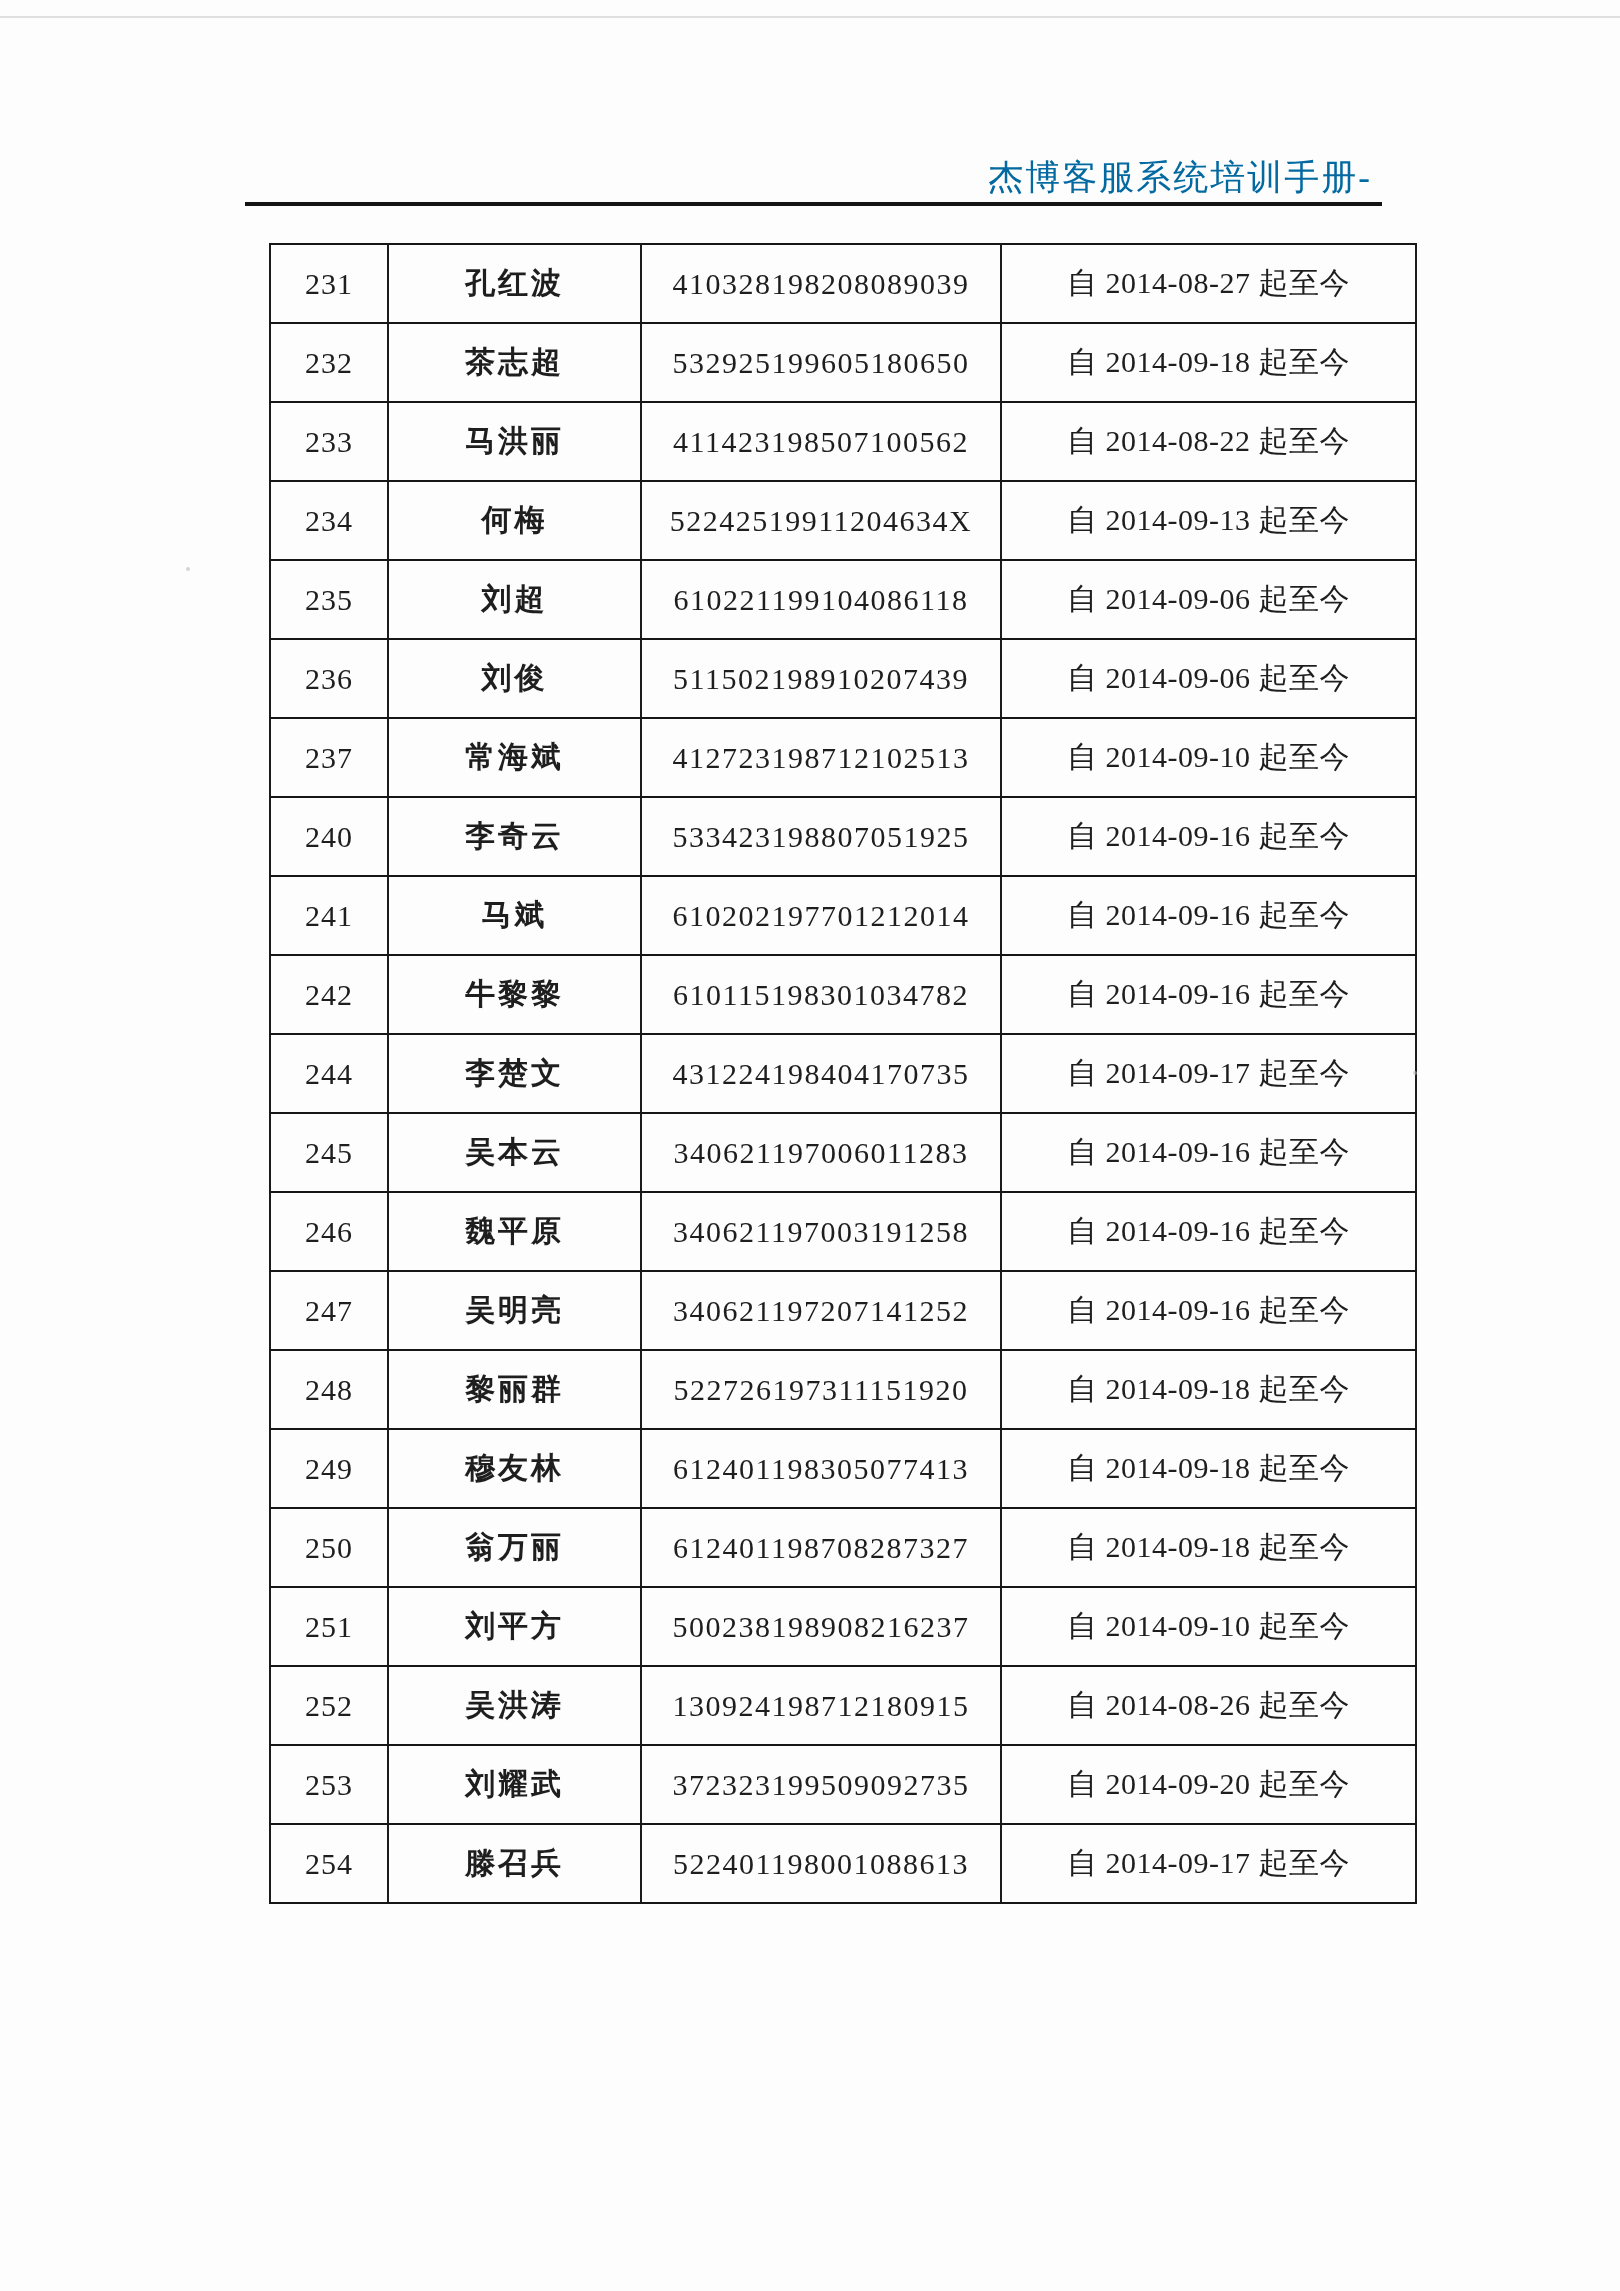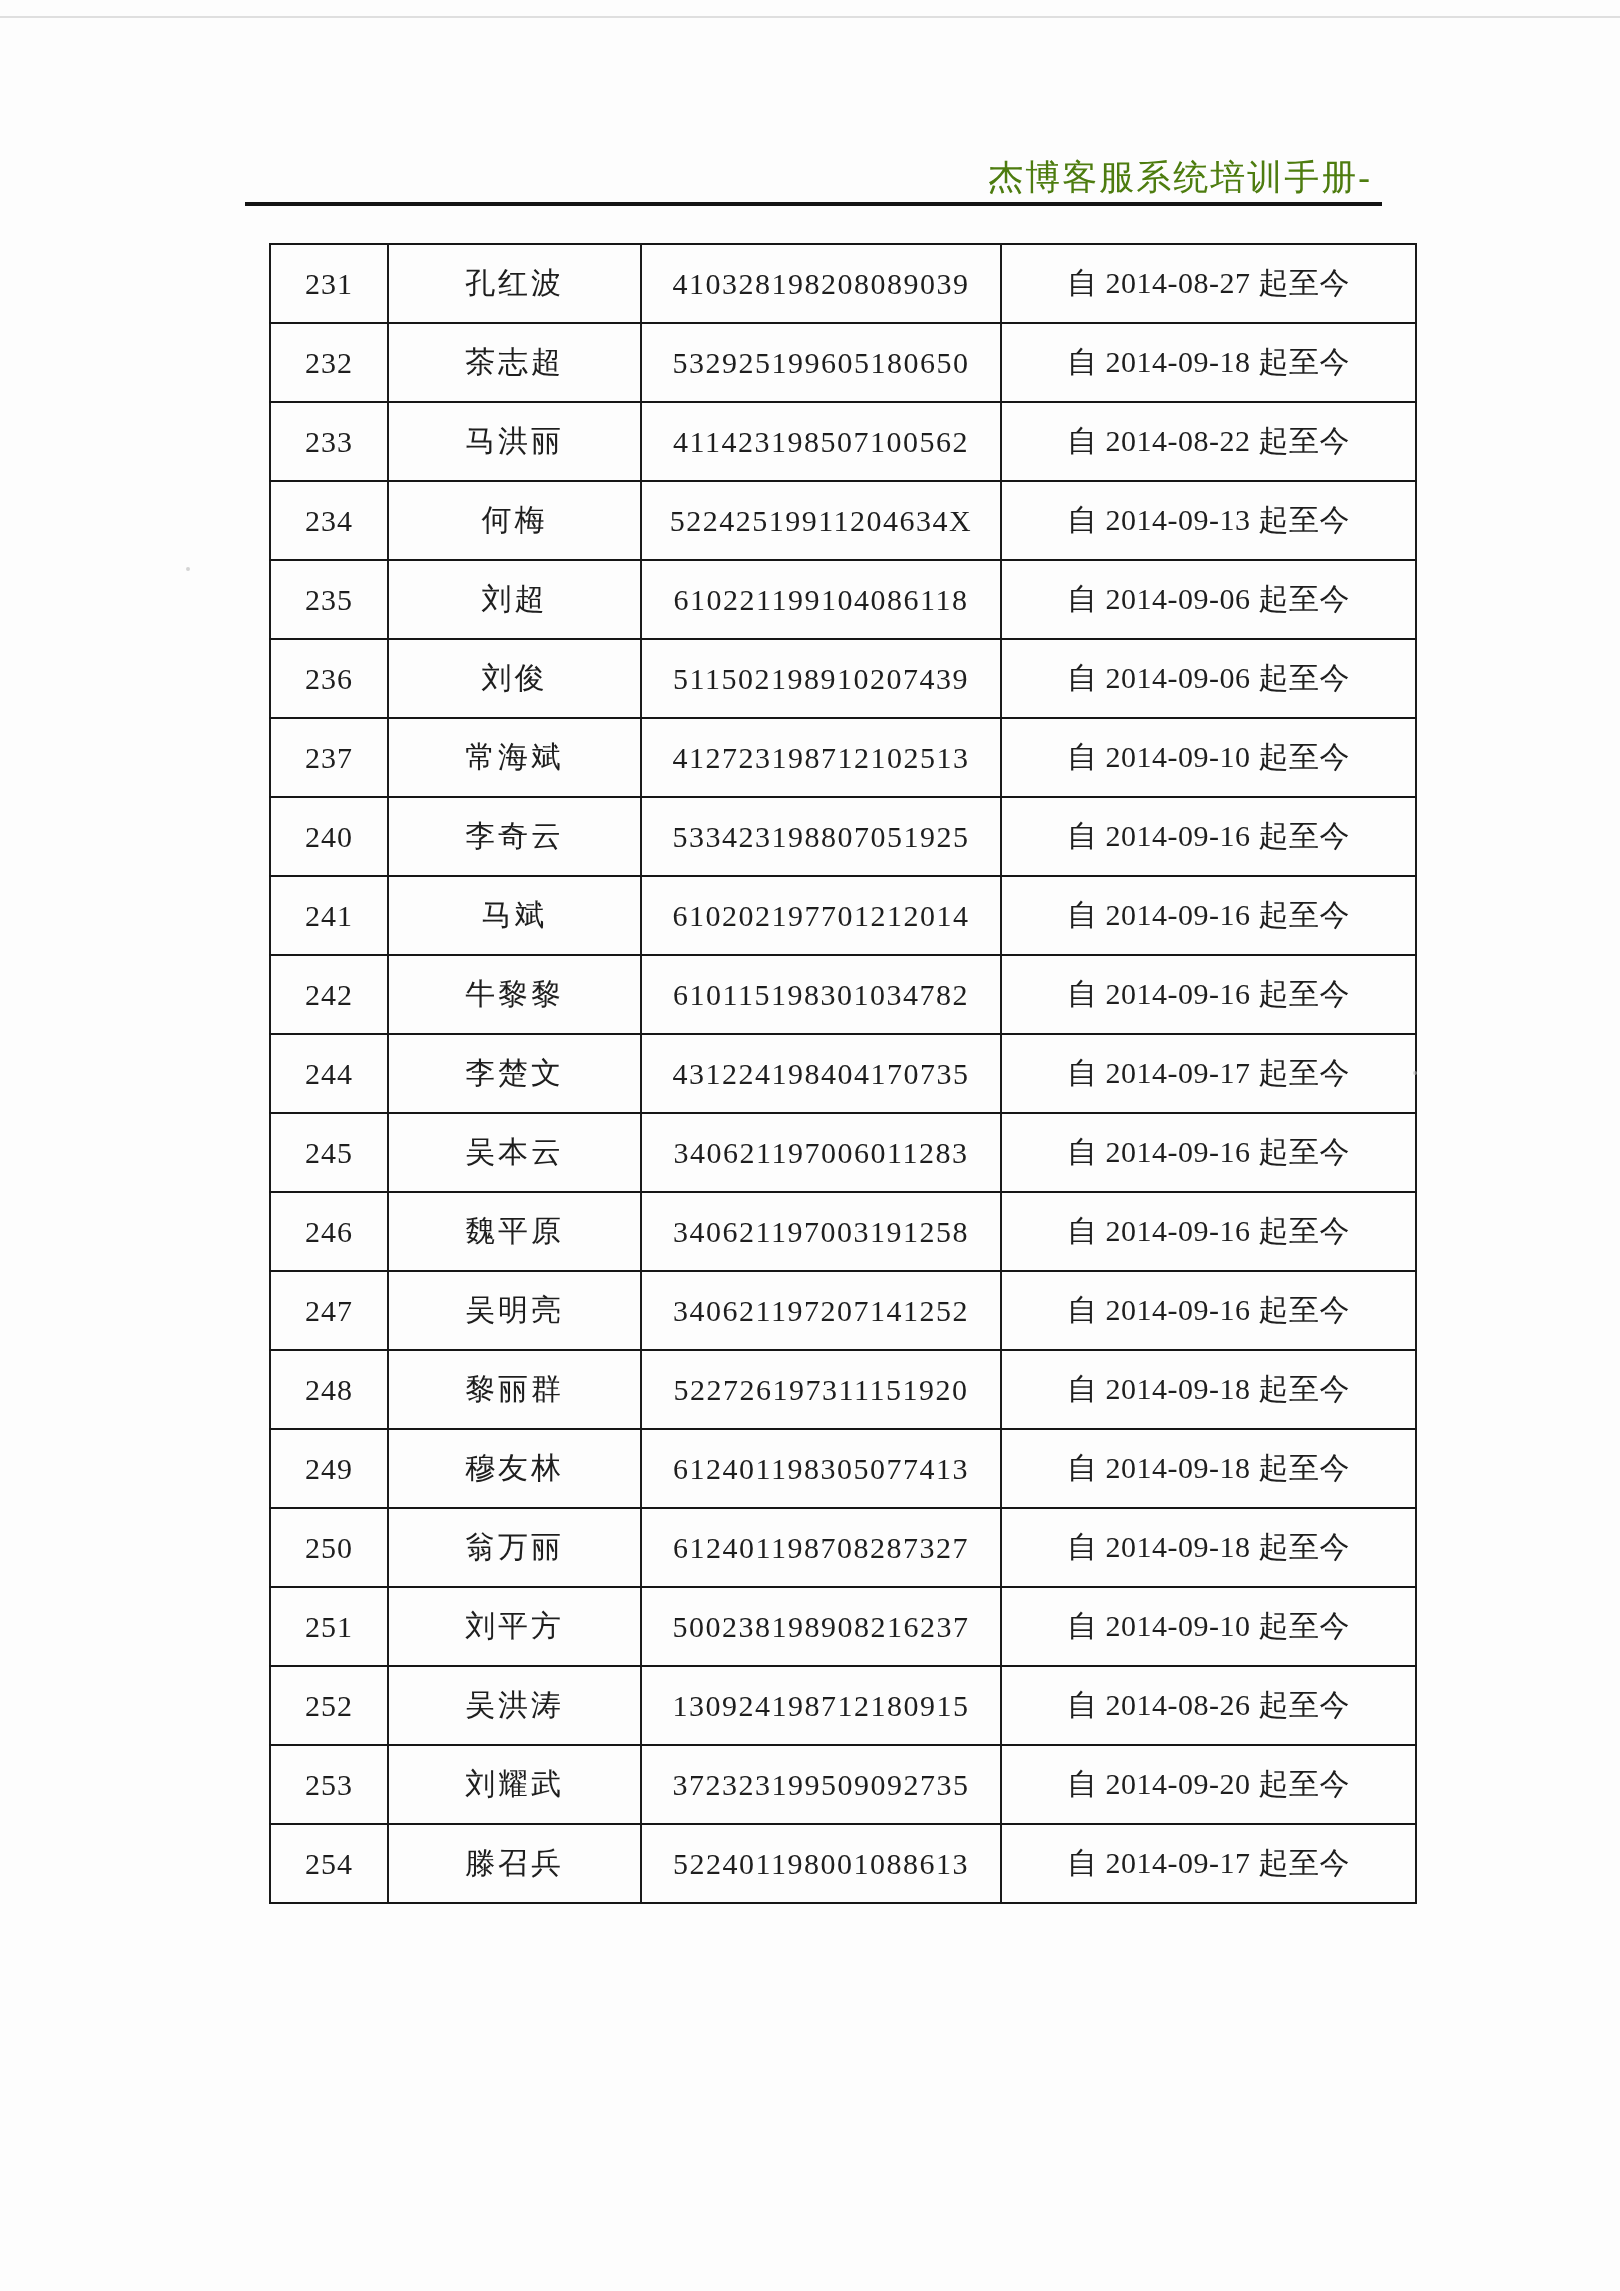--- a/index.html
+++ b/index.html
@@ -13,21 +13,21 @@
     position:absolute;inset:0;
     background:#fdfdfd;
   }
   .scan-edge-line{
     position:absolute;top:15.7px;left:0;width:1620px;height:2px;
     background:#d9d9d9;opacity:.85;
   }
   .header-title{
     position:absolute;top:159px;right:248px;
     font-size:35px;line-height:1.1;
-    color:#4d7c0f;letter-spacing:2px;
+    color:#0369a1;letter-spacing:2px;
     white-space:nowrap;
   }
   .header-rule{
     position:absolute;top:202px;left:245px;width:1137px;height:3.9px;
     background:#141414;
   }
   table.roster{
     position:absolute;top:243px;left:250px;
     width:1145px;
     border-collapse:collapse;table-layout:fixed;
@@ -42,21 +42,21 @@
     border-bottom:2.9px solid #161616;
     text-align:center;vertical-align:middle;
     color:#1e1e1e;
     font-size:30px;
     padding:0;
     overflow:hidden;
     white-space:nowrap;
   }
   table.roster{border:2.9px solid #121212;}
   td.c-index{font-size:31px;letter-spacing:1px;}
-  td.c-name{font-size:31px;letter-spacing:2.9px;}
+  td.c-name{font-size:31px;letter-spacing:2.9px;font-weight:bold;}
   td.c-id{font-size:30px;letter-spacing:1.5px;border-radius:24px;}
   td.c-period{font-size:29px;letter-spacing:0.5px;font-family:Liberation Serif, serif;}
   .speck{
     position:absolute;width:3.9px;height:3.9px;border-radius:50%;
     background:#b9b9b9;opacity:.6;
   }
 </style>
 </head>
 <body>
 

